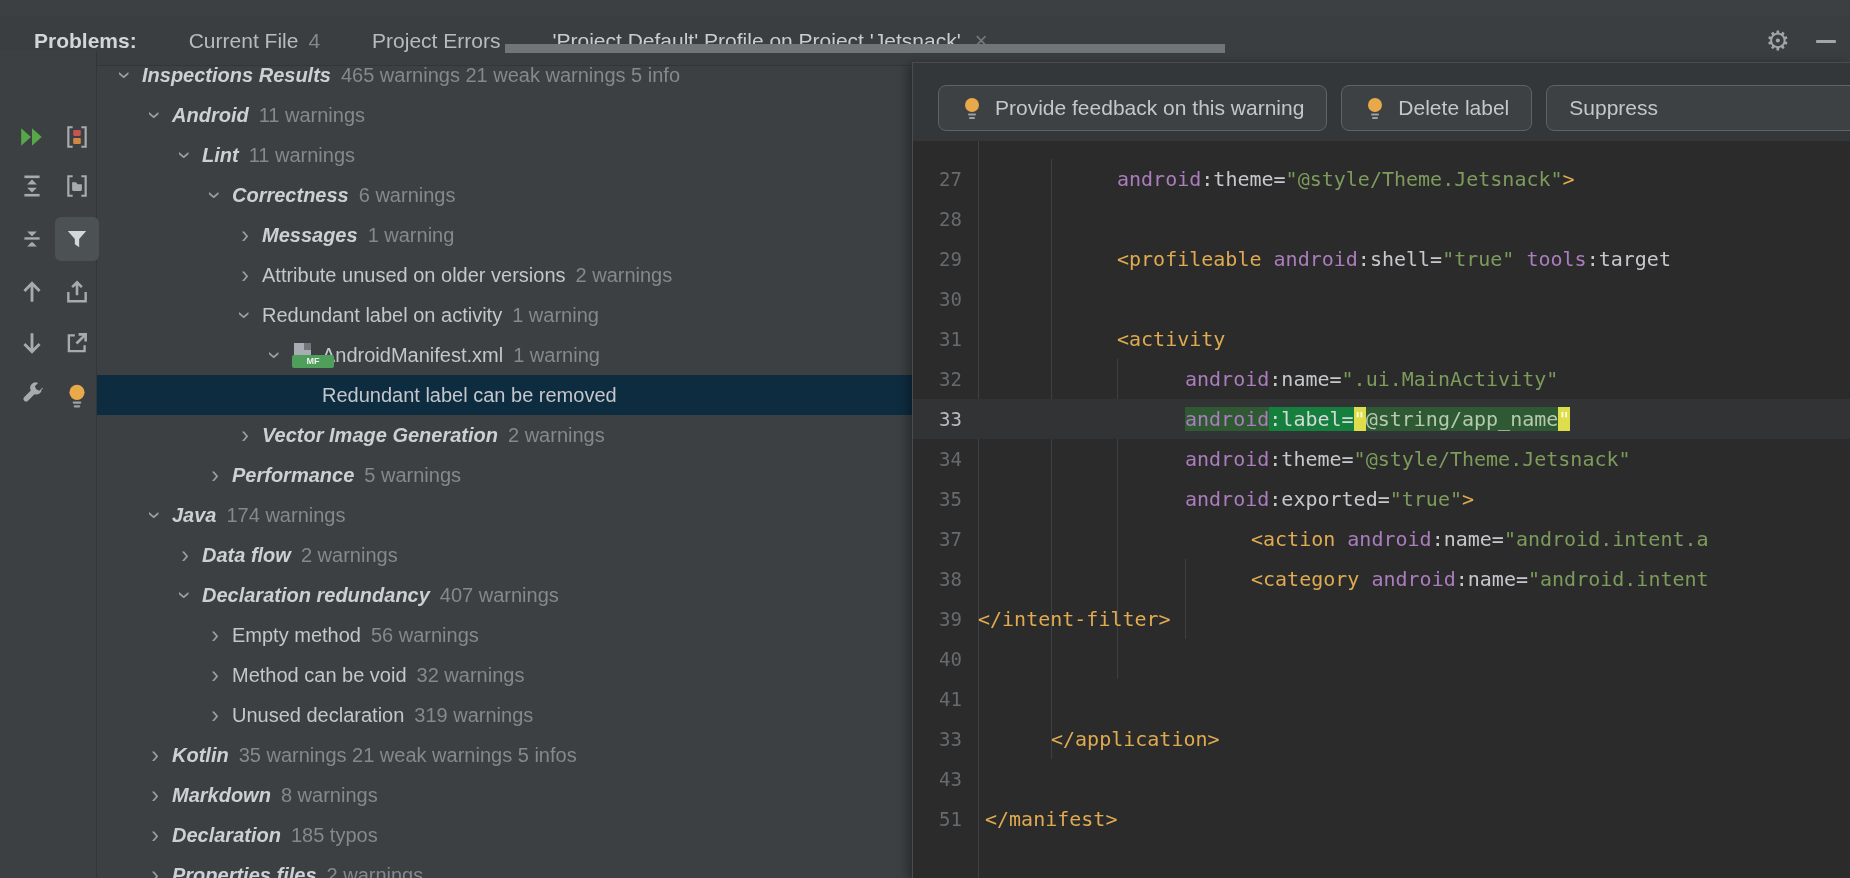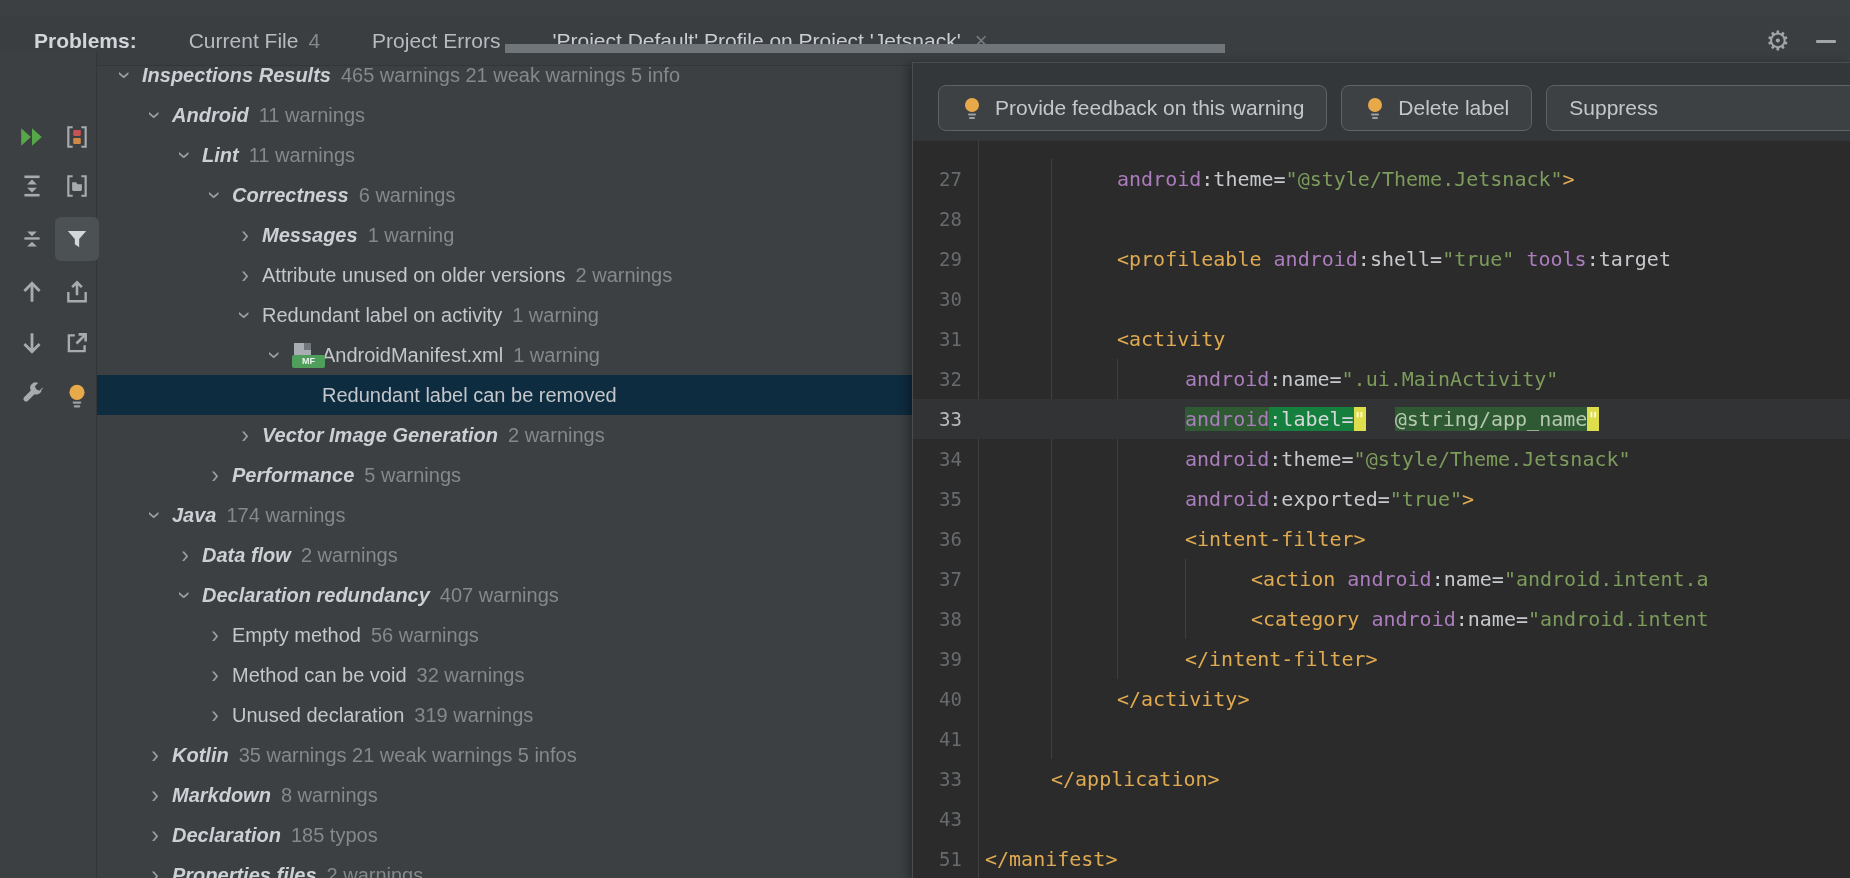--- a/index.html
+++ b/index.html
@@ -34,21 +34,21 @@
   .chev { width:20px; min-width:20px; margin-right:7px; text-align:center; color:#9b9ea2; font-size:23px; line-height:20px; display:inline-block; }
   .chev.exp { transform:rotate(90deg); }
   .chev.none { visibility:hidden; }
   .tlabel { color:#c3c6cb; font-size:20px; }
   .tlabel.b { font-weight:bold; color:#ccd0d5;font-style:italic; }
   .tcount { color:#85888c; font-size:20px; margin-left:10px; }
   .mf-icon { position:relative; width:21px; height:25px; margin-right:9px; }
   .mf-page { position:absolute; left:2px; top:0; width:17px; height:17px; background:#a7adb3;
              clip-path:polygon(0 0, 62% 0, 100% 38%, 100% 100%, 0 100%); }
   .mf-fold { position:absolute; left:12px; top:0; width:7px; height:7px; background:#70767c; }
-  .mf-badge { position:absolute; left:0; bottom:0; width:33px; height:13px; background:#4f9e5c;
+  .mf-badge { position:absolute; left:0; bottom:0; width:42px; height:13px; background:#4f9e5c;
               color:#eaf4ec; font-size:9px; font-weight:bold; text-align:center; line-height:13px; border-radius:2px; }
 
   
   #panel { position:absolute; left:912px; top:62px; width:938px; height:816px;
            background:#343739; border:1px solid #4a4d4f; border-right:none; border-bottom:none;
            box-shadow:-4px 2px 10px rgba(0,0,0,.35); }
   #actions { position:absolute; left:25px; top:22px; display:flex; gap:14px; }
   .abtn { height:46px; background:#3e4143; border:1px solid #5f6365; border-radius:8px;
           display:flex; align-items:center; padding:0 22px; gap:12px; color:#c3c7cc; font-size:21px; white-space:nowrap; }
   .abtn.cut { width:420px; }
@@ -63,21 +63,21 @@
   .lnum { width:65px; min-width:65px; padding-right:16px; text-align:right; color:#676b6e; font-size:19px; }
   .cline.current .lnum { color:#b9bcbe; }
   .ctext { overflow:hidden; }
   .tk-tag  { color:#e0ab50; }
   .tk-ns   { color:#ab7cbe; }
   .tk-pl   { color:#c6c8cc; }
   .tk-str  { color:#7d9c5c; }
   .tk-typo { color:#7d9c5c; text-decoration:underline wavy #4f9e55 1px; text-underline-offset:5px; }
   .tk-ns-h { color:#ab7cbe; background:#2f5933; }
   .tk-pl-h { color:#d6d8da; background:#15803d; }
-  .tk-strh { color:#b5c9ae; background:#2f5933;margin-left:29px; }
+  .tk-strh { color:#b5c9ae; background:#2f5933; }
   .tk-qy   { color:#fbfbe0; background:#dedd4c; }
   svg { display:block; }
 </style>
 </head>
 <body>
 
 <div id="stage">
 
   <div id="header">
     <span class="hdr-label">Problems:</span>
@@ -320,25 +320,24 @@
       <div id="lines">
           <div class="cline"><span class="lnum">27</span><span class="ctext" style="padding-left: 139px;"><span class="tk-ns">android</span><span class="tk-pl">:theme=</span><span class="tk-str">"@style/Theme.</span><span class="tk-typo">Jetsnack</span><span class="tk-str">"</span><span class="tk-tag">&gt;</span></span></div>
           <div class="cline"><span class="lnum">28</span><span class="ctext" style="padding-left: 139px;"></span></div>
           <div class="cline"><span class="lnum">29</span><span class="ctext" style="padding-left: 139px;"><span class="tk-tag">&lt;profileable </span><span class="tk-ns">android</span><span class="tk-pl">:shell=</span><span class="tk-str">"true"</span><span class="tk-pl"> </span><span class="tk-ns">tools</span><span class="tk-pl">:target</span></span></div>
           <div class="cline"><span class="lnum">30</span><span class="ctext" style="padding-left: 139px;"></span></div>
           <div class="cline"><span class="lnum">31</span><span class="ctext" style="padding-left: 139px;"><span class="tk-tag">&lt;activity</span></span></div>
           <div class="cline"><span class="lnum">32</span><span class="ctext" style="padding-left: 207px;"><span class="tk-ns">android</span><span class="tk-pl">:name=</span><span class="tk-str">".ui.MainActivity"</span></span></div>
           <div class="cline current"><span class="lnum">33</span><span class="ctext" style="padding-left: 207px;"><span class="tk-ns-h">android</span><span class="tk-pl-h">:label=</span><span class="tk-qy">"</span><span class="tk-strh">@string/app_name</span><span class="tk-qy">"</span></span></div>
           <div class="cline"><span class="lnum">34</span><span class="ctext" style="padding-left: 207px;"><span class="tk-ns">android</span><span class="tk-pl">:theme=</span><span class="tk-str">"@style/Theme.</span><span class="tk-typo">Jetsnack</span><span class="tk-str">"</span></span></div>
           <div class="cline"><span class="lnum">35</span><span class="ctext" style="padding-left: 207px;"><span class="tk-ns">android</span><span class="tk-pl">:exported=</span><span class="tk-str">"true"</span><span class="tk-tag">&gt;</span></span></div>
-          <div class="cline"><span class="lnum">36</span><span class="ctext" style="padding-left: 207px;"><span class="tk-tag">&lt;intent-filter&gt;</span></span></div>
           <div class="cline"><span class="lnum">37</span><span class="ctext" style="padding-left: 273px;"><span class="tk-tag">&lt;action </span><span class="tk-ns">android</span><span class="tk-pl">:name=</span><span class="tk-str">"android.intent.a</span></span></div>
           <div class="cline"><span class="lnum">38</span><span class="ctext" style="padding-left: 273px;"><span class="tk-tag">&lt;category </span><span class="tk-ns">android</span><span class="tk-pl">:name=</span><span class="tk-str">"android.intent</span></span></div>
-          <div class="cline"><span class="lnum">39</span><span class="ctext" style="padding-left: 207px; text-align: center;"><span class="tk-tag">&lt;/intent-filter&gt;</span></span></div>
-          <div class="cline"><span class="lnum">40</span><span class="ctext" style="padding-left: 139px;"><span class="tk-tag">&lt;/activity&gt;</span></span></div>
+          <div class="cline"><span class="lnum">39</span><span class="ctext" style=" text-align: center;"><span class="tk-tag">&lt;/intent-filter&gt;</span></span></div>
+          <div class="cline"><span class="lnum">40</span></div>
           <div class="cline"><span class="lnum">41</span><span class="ctext" style="padding-left: 139px;"></span></div>
           <div class="cline"><span class="lnum">33</span><span class="ctext" style="padding-left: 73px;"><span class="tk-tag">&lt;/application&gt;</span></span></div>
           <div class="cline"><span class="lnum">43</span><span class="ctext" style="padding-left: 73px;"></span></div>
           <div class="cline"><span class="lnum">51</span><span class="ctext" style="padding-left: 7px;"><span class="tk-tag">&lt;/manifest&gt;</span></span></div>
         </div>
     </div>
   </div>
 
 </div>
 

